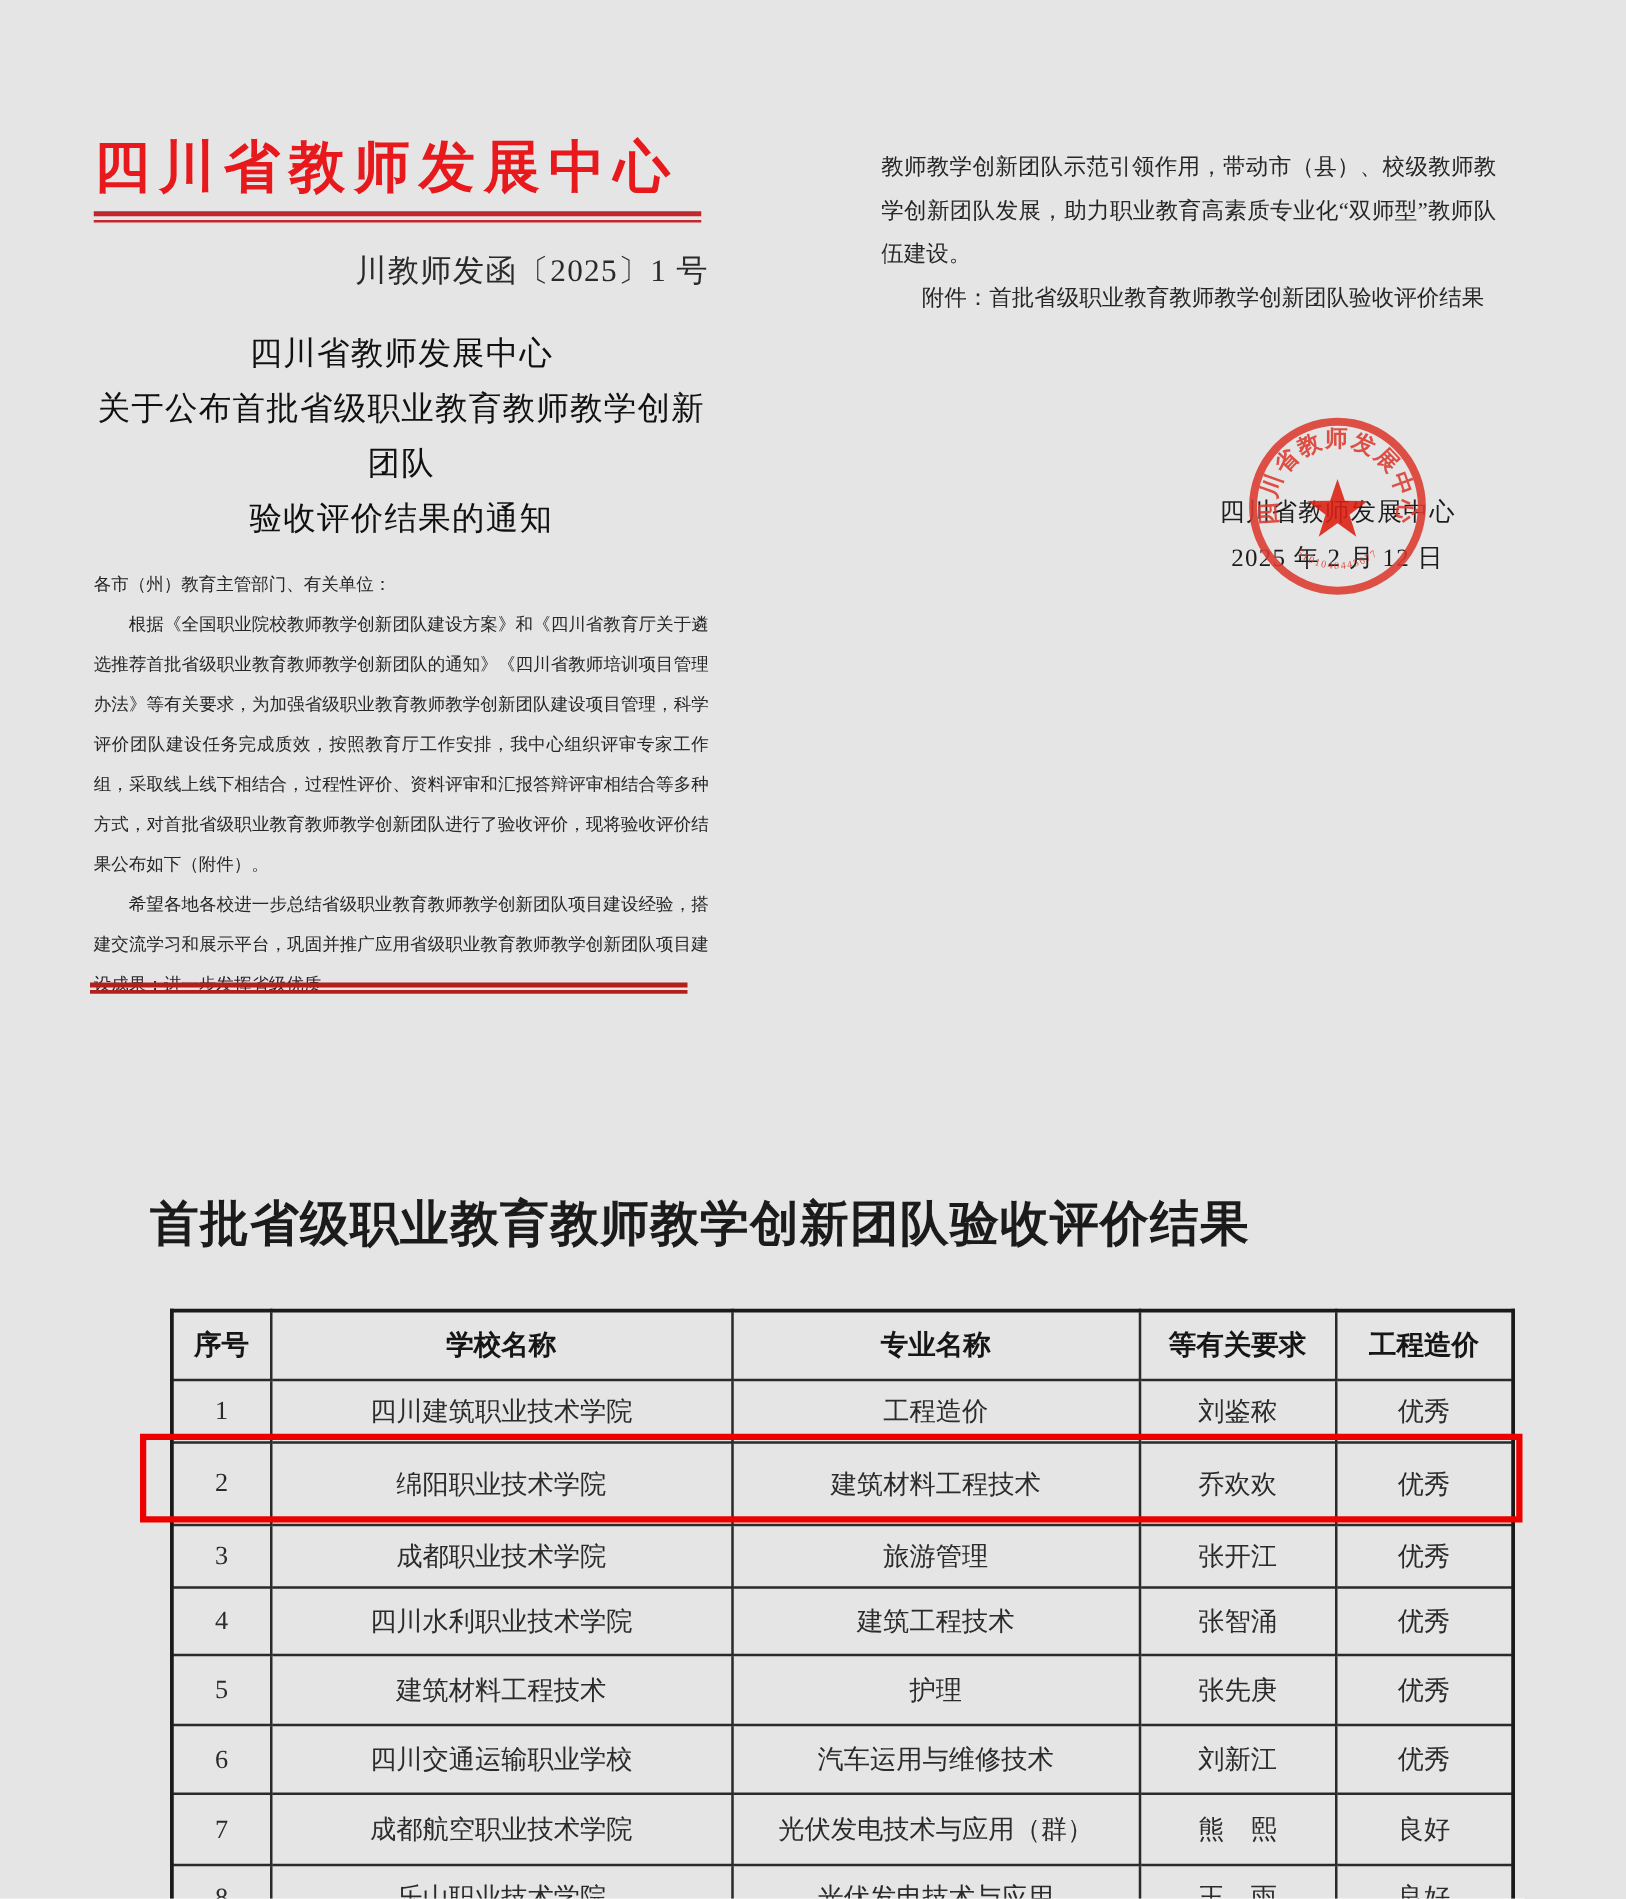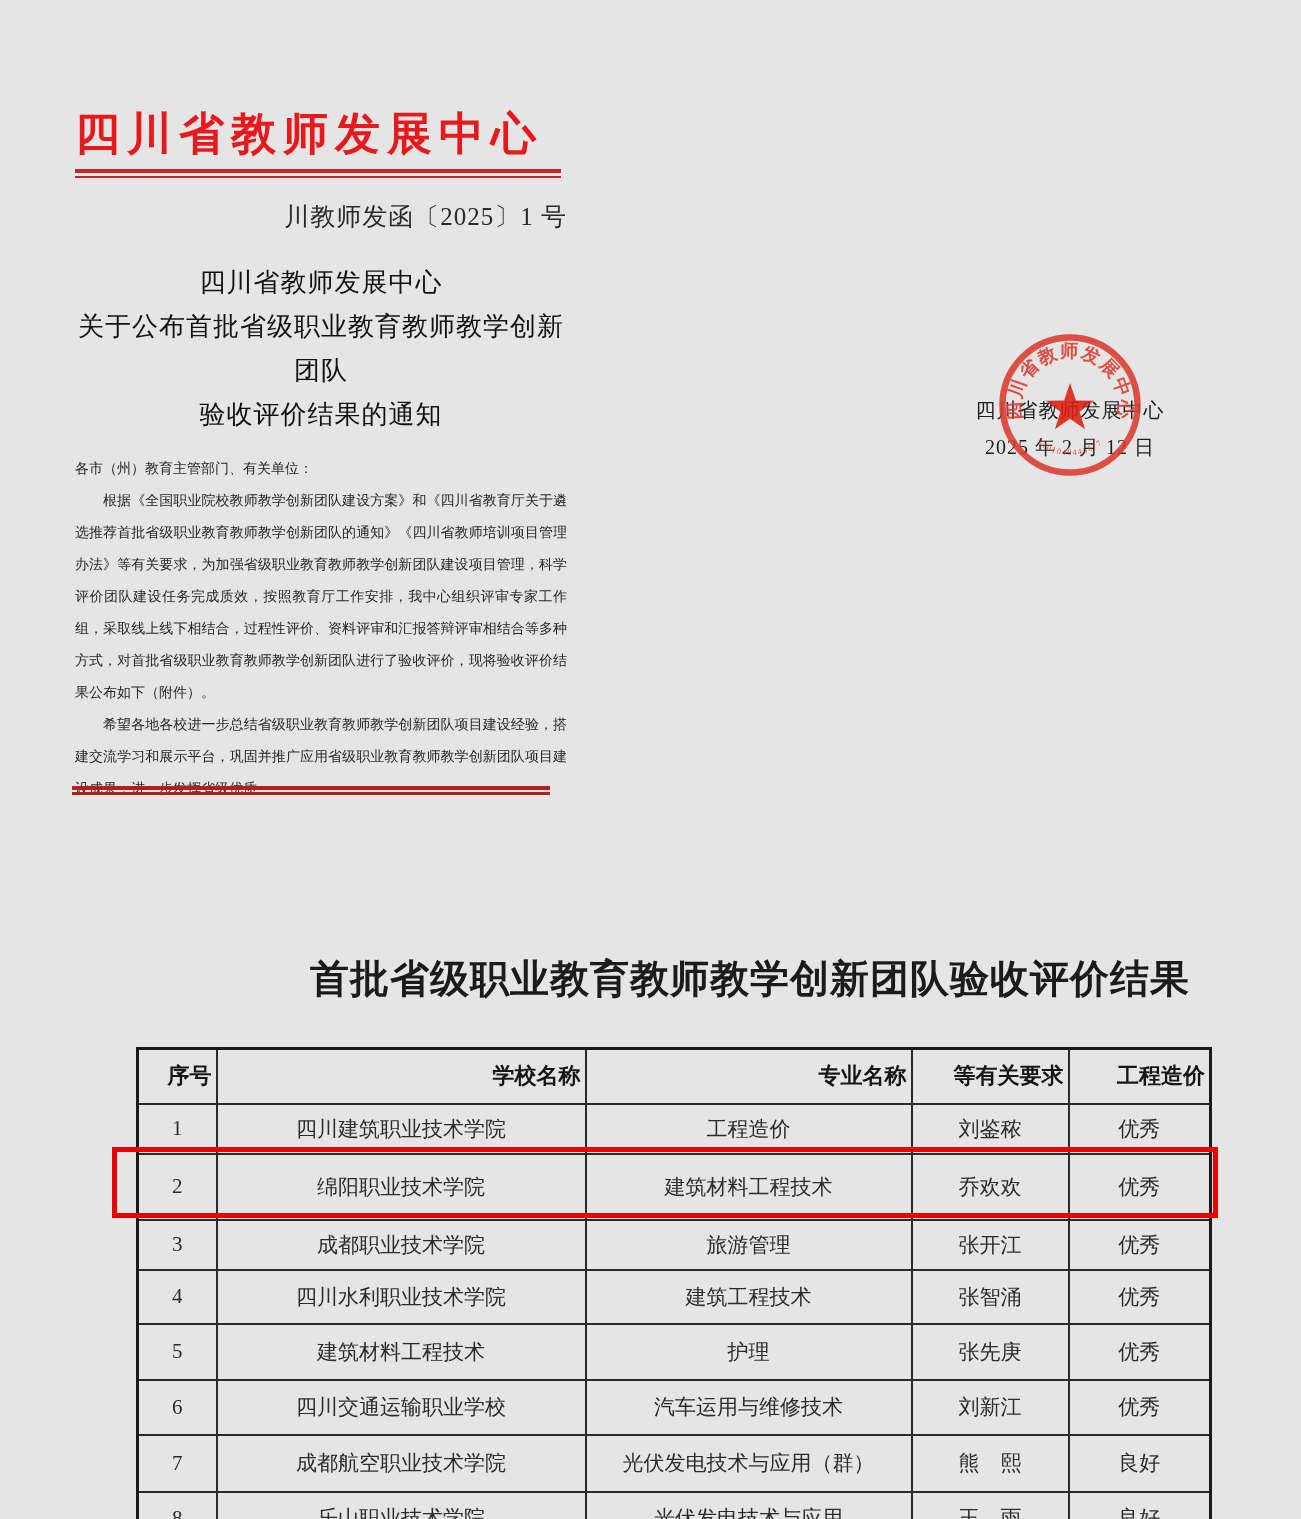--- a/index.html
+++ b/index.html
@@ -61,40 +61,40 @@
   
   .signature{
     position:absolute;left:940px;top:392px;width:260px;
     text-align:center;font-size:20px;color:#1c1c1c;line-height:37px;
     letter-spacing:1px;z-index:1;
   }
   .seal{position:absolute;left:997px;top:332px;width:146px;height:146px;z-index:2;opacity:.88;}
   
   .table-title{
     position:absolute;left:120px;top:952px;width:1070px;
-    text-align:right;
+    text-align:left;
     font-family:"Liberation Sans","DejaVu Sans",sans-serif;
     font-weight:bold;font-size:39px;color:#1b1b1b;letter-spacing:1px;
   }
   table.results{
     position:absolute;left:136px;top:1047px;width:1073px;
     border-collapse:collapse;table-layout:fixed;
     font-size:21px;color:#2b2b2b;
   }
   table.results th,table.results td{
     border:2px solid #2a2a2a;
     text-align:center;vertical-align:middle;
     padding:0 4px;
     overflow:hidden;
   }
   table.results{border:3px solid #1a1a1a;}
   table.results thead tr{height:55px;}
   table.results th{
     font-family:"Liberation Sans","DejaVu Sans",sans-serif;
-    font-weight:bold;font-size:22px;color:#161616;text-align:right;
+    font-weight:bold;font-size:22px;color:#161616;
   }
   tr.trow:nth-child(1){height:50px;}
   tr.trow:nth-child(2){height:66px;}
   tr.trow:nth-child(3){height:50px;}
   tr.trow:nth-child(4){height:54px;}
   tr.trow:nth-child(5){height:56px;}
   tr.trow:nth-child(6){height:55px;}
   tr.trow:nth-child(7){height:57px;}
   tr.trow:nth-child(8){height:54px;}
   .highlight-box{
@@ -125,20 +125,24 @@
       <p>各市（州）教育主管部门、有关单位：</p>
       <p class="indent">根据《全国职业院校教师教学创新团队建设方案》和《四川省教育厅关于遴选推荐首批省级职业教育教师教学创新团队的通知》《四川省教师培训项目管理办法》等有关要求，为加强省级职业教育教师教学创新团队建设项目管理，科学评价团队建设任务完成质效，按照教育厅工作安排，我中心组织评审专家工作组，采取线上线下相结合，过程性评价、资料评审和汇报答辩评审相结合等多种方式，对首批省级职业教育教师教学创新团队进行了验收评价，现将验收评价结果公布如下（附件）。</p>
       <p class="indent">希望各地各校进一步总结省级职业教育教师教学创新团队项目建设经验，搭建交流学习和展示平台，巩固并推广应用省级职业教育教师教学创新团队项目建设成果；进一步发挥省级优质</p>
     </div>
   </div>
   <div class="red-band">
     <div class="b1"></div>
     <div class="b2"></div>
   </div>
 
+  <div class="doc-right">
+    <p>教师教学创新团队示范引领作用，带动市（县）、校级教师教学创新团队发展，助力职业教育高素质专业化“双师型”教师队伍建设。</p>
+    <p class="attachment-line">附件：首批省级职业教育教师教学创新团队验收评价结果</p>
+  </div>
 
   <div class="signature">
     <div>四川省教师发展中心</div>
     <div>2025 年 2 月 12 日</div>
   </div>
 
   <svg class="seal" viewBox="0 0 160 160">
     <circle cx="80" cy="80" r="74" fill="none" stroke="#dd3a2e" stroke-width="7"></circle>
     <polygon fill="#dd1f12" points="80,56 86.5,75.1 106.6,75.35 90.5,87.4 96.5,106.7 80,95 63.5,106.7 69.5,87.4 53.4,75.35 73.5,75.1"></polygon>
     <defs>

